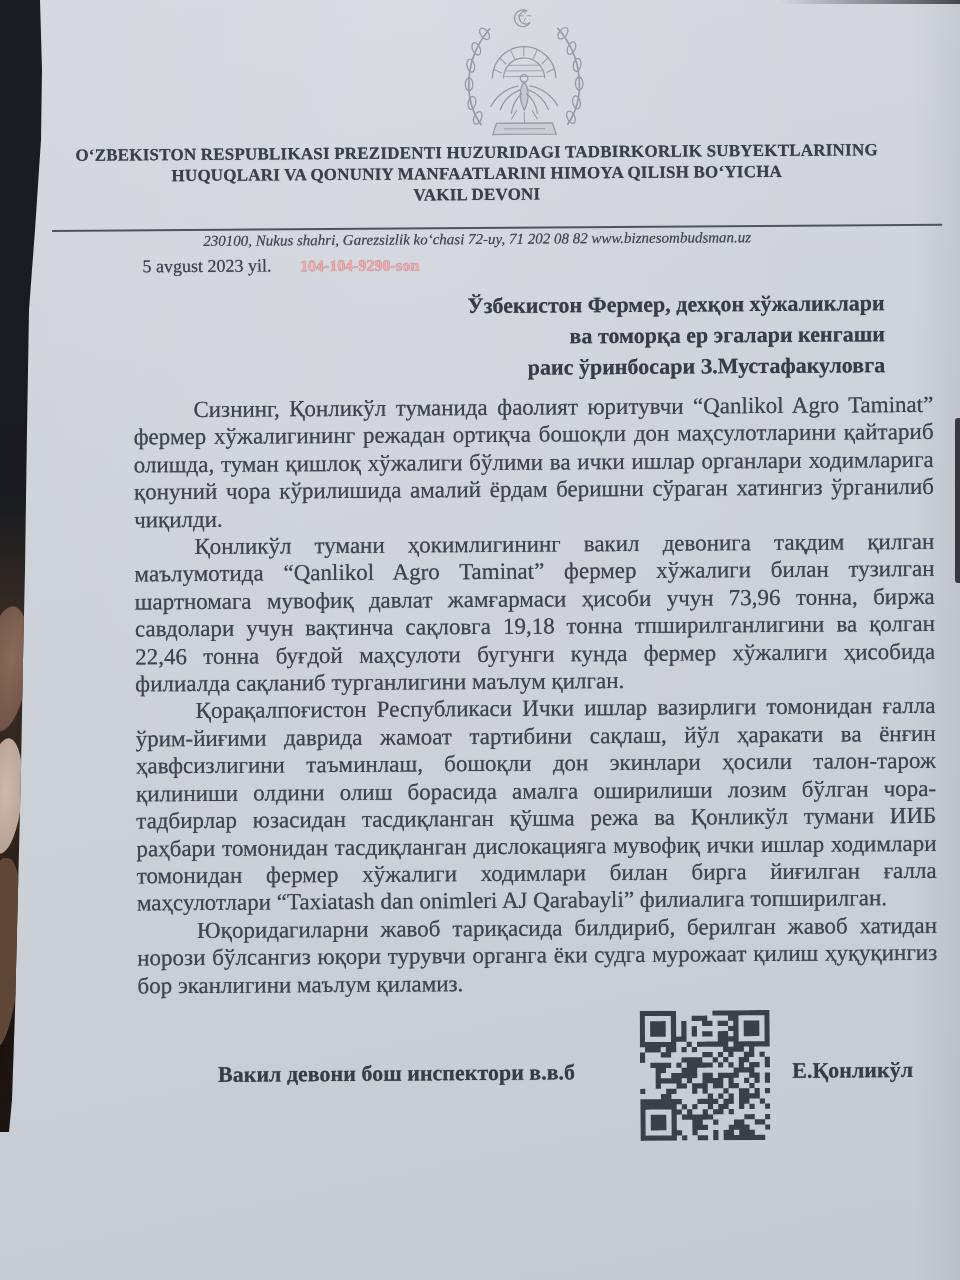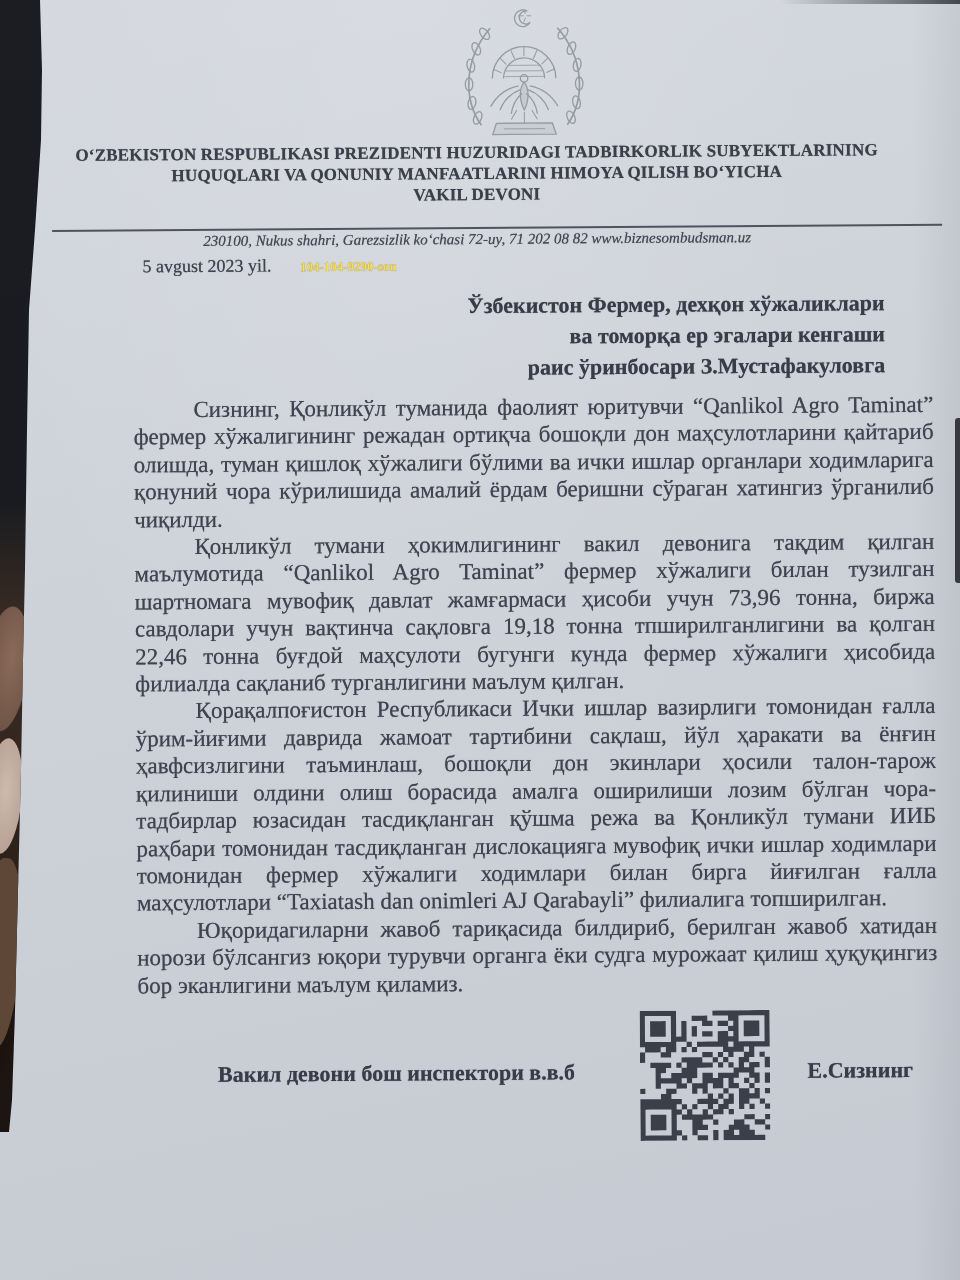--- a/index.html
+++ b/index.html
@@ -38,21 +38,21 @@
   .org-name div{white-space:nowrap;}
 
   .divider{position:absolute;left:55px;top:227px;width:890px;height:2px;background:#4d5460;}
 
   .address{
     position:absolute;left:30px;top:231px;width:900px;
     text-align:center;font-style:italic;font-size:15px;color:#434955;
   }
 
   .ref-row{position:absolute;left:145px;top:254px;font-size:18px;}
-  .ref-number{font-weight:700;font-size:13px;margin-left:24px;color:#fde047;}
+  .ref-number{font-weight:700;font-size:16px;margin-left:24px;color:#fca5a5;}
 
   .recipient{
     position:absolute;left:385px;top:290px;width:502px;
     text-align:right;font-weight:700;font-size:22px;line-height:31px;color:#363c48;
   }
 
   .body-text{
     position:absolute;left:135px;top:394px;width:800px;
     font-size:23px;line-height:27.4px;text-align:justify;
   }
@@ -176,21 +176,21 @@
 
     <div class="body-text">
       <p>Сизнинг, Қонликўл туманида фаолият юритувчи “Qanlikol Agro Taminat” фермер хўжалигининг режадан ортиқча бошоқли дон маҳсулотларини қайтариб олишда, туман қишлоқ хўжалиги бўлими ва ички ишлар органлари ходимларига қонуний чора кўрилишида амалий ёрдам беришни сўраган хатингиз ўрганилиб чиқилди.</p>
       <p>Қонликўл тумани ҳокимлигининг вакил девонига тақдим қилган маълумотида “Qanlikol Agro Taminat” фермер хўжалиги билан тузилган шартномага мувофиқ давлат жамғармаси ҳисоби учун 73,96 тонна, биржа савдолари учун вақтинча сақловга 19,18 тонна тпширилганлигини ва қолган 22,46 тонна буғдой маҳсулоти бугунги кунда фермер хўжалиги ҳисобида филиалда сақланиб турганлигини маълум қилган.</p>
       <p>Қорақалпоғистон Республикаси Ички ишлар вазирлиги томонидан ғалла ўрим-йиғими даврида жамоат тартибини сақлаш, йўл ҳаракати ва ёнғин ҳавфсизлигини таъминлаш, бошоқли дон экинлари ҳосили талон-тарож қилиниши олдини олиш борасида амалга оширилиши лозим бўлган чора-тадбирлар юзасидан тасдиқланган қўшма режа ва Қонликўл тумани ИИБ раҳбари томонидан тасдиқланган дислокацияга мувофиқ ички ишлар ходимлари томонидан фермер хўжалиги ходимлари билан бирга йиғилган ғалла маҳсулотлари “Taxiatash dan onimleri AJ Qarabayli” филиалига топширилган.</p>
       <p>Юқоридагиларни жавоб тариқасида билдириб, берилган жавоб хатидан норози бўлсангиз юқори турувчи органга ёки судга мурожаат қилиш ҳуқуқингиз бор эканлигини маълум қиламиз.</p>
     </div>
 
     <div class="signature-row">
       <span class="sig-title">Вакил девони бош инспектори в.в.б</span>
-      <span class="sig-name">Е.Сизнинг</span>
+      <span class="sig-name">Е.Қонликўл</span>
     </div>
 
     <div class="qr">
       <svg viewBox="0 0 130 130" width="130" height="130">
           <path d="M0.0 0.0h5.2v5.2h-5.2zM5.2 0.0h5.2v5.2h-5.2zM10.4 0.0h5.2v5.2h-5.2zM15.6 0.0h5.2v5.2h-5.2zM20.8 0.0h5.2v5.2h-5.2zM26.0 0.0h5.2v5.2h-5.2zM31.2 0.0h5.2v5.2h-5.2zM72.8 0.0h5.2v5.2h-5.2zM78.0 0.0h5.2v5.2h-5.2zM83.2 0.0h5.2v5.2h-5.2zM88.4 0.0h5.2v5.2h-5.2zM93.6 0.0h5.2v5.2h-5.2zM98.8 0.0h5.2v5.2h-5.2zM104.0 0.0h5.2v5.2h-5.2zM109.2 0.0h5.2v5.2h-5.2zM114.4 0.0h5.2v5.2h-5.2zM119.6 0.0h5.2v5.2h-5.2zM124.8 0.0h5.2v5.2h-5.2zM0.0 5.2h5.2v5.2h-5.2zM31.2 5.2h5.2v5.2h-5.2zM52.0 5.2h5.2v5.2h-5.2zM57.2 5.2h5.2v5.2h-5.2zM62.4 5.2h5.2v5.2h-5.2zM88.4 5.2h5.2v5.2h-5.2zM93.6 5.2h5.2v5.2h-5.2zM124.8 5.2h5.2v5.2h-5.2zM0.0 10.4h5.2v5.2h-5.2zM10.4 10.4h5.2v5.2h-5.2zM15.6 10.4h5.2v5.2h-5.2zM20.8 10.4h5.2v5.2h-5.2zM31.2 10.4h5.2v5.2h-5.2zM41.6 10.4h5.2v5.2h-5.2zM62.4 10.4h5.2v5.2h-5.2zM67.6 10.4h5.2v5.2h-5.2zM78.0 10.4h5.2v5.2h-5.2zM83.2 10.4h5.2v5.2h-5.2zM93.6 10.4h5.2v5.2h-5.2zM104.0 10.4h5.2v5.2h-5.2zM109.2 10.4h5.2v5.2h-5.2zM114.4 10.4h5.2v5.2h-5.2zM124.8 10.4h5.2v5.2h-5.2zM0.0 15.6h5.2v5.2h-5.2zM10.4 15.6h5.2v5.2h-5.2zM15.6 15.6h5.2v5.2h-5.2zM20.8 15.6h5.2v5.2h-5.2zM31.2 15.6h5.2v5.2h-5.2zM41.6 15.6h5.2v5.2h-5.2zM52.0 15.6h5.2v5.2h-5.2zM88.4 15.6h5.2v5.2h-5.2zM93.6 15.6h5.2v5.2h-5.2zM104.0 15.6h5.2v5.2h-5.2zM109.2 15.6h5.2v5.2h-5.2zM114.4 15.6h5.2v5.2h-5.2zM124.8 15.6h5.2v5.2h-5.2zM0.0 20.8h5.2v5.2h-5.2zM10.4 20.8h5.2v5.2h-5.2zM15.6 20.8h5.2v5.2h-5.2zM20.8 20.8h5.2v5.2h-5.2zM31.2 20.8h5.2v5.2h-5.2zM41.6 20.8h5.2v5.2h-5.2zM52.0 20.8h5.2v5.2h-5.2zM62.4 20.8h5.2v5.2h-5.2zM67.6 20.8h5.2v5.2h-5.2zM78.0 20.8h5.2v5.2h-5.2zM83.2 20.8h5.2v5.2h-5.2zM93.6 20.8h5.2v5.2h-5.2zM104.0 20.8h5.2v5.2h-5.2zM109.2 20.8h5.2v5.2h-5.2zM114.4 20.8h5.2v5.2h-5.2zM124.8 20.8h5.2v5.2h-5.2zM0.0 26.0h5.2v5.2h-5.2zM31.2 26.0h5.2v5.2h-5.2zM36.4 26.0h5.2v5.2h-5.2zM41.6 26.0h5.2v5.2h-5.2zM78.0 26.0h5.2v5.2h-5.2zM83.2 26.0h5.2v5.2h-5.2zM88.4 26.0h5.2v5.2h-5.2zM93.6 26.0h5.2v5.2h-5.2zM124.8 26.0h5.2v5.2h-5.2zM0.0 31.2h5.2v5.2h-5.2zM5.2 31.2h5.2v5.2h-5.2zM10.4 31.2h5.2v5.2h-5.2zM15.6 31.2h5.2v5.2h-5.2zM20.8 31.2h5.2v5.2h-5.2zM26.0 31.2h5.2v5.2h-5.2zM31.2 31.2h5.2v5.2h-5.2zM46.8 31.2h5.2v5.2h-5.2zM57.2 31.2h5.2v5.2h-5.2zM62.4 31.2h5.2v5.2h-5.2zM67.6 31.2h5.2v5.2h-5.2zM72.8 31.2h5.2v5.2h-5.2zM78.0 31.2h5.2v5.2h-5.2zM83.2 31.2h5.2v5.2h-5.2zM93.6 31.2h5.2v5.2h-5.2zM98.8 31.2h5.2v5.2h-5.2zM104.0 31.2h5.2v5.2h-5.2zM109.2 31.2h5.2v5.2h-5.2zM114.4 31.2h5.2v5.2h-5.2zM119.6 31.2h5.2v5.2h-5.2zM124.8 31.2h5.2v5.2h-5.2zM5.2 36.4h5.2v5.2h-5.2zM10.4 36.4h5.2v5.2h-5.2zM15.6 36.4h5.2v5.2h-5.2zM26.0 36.4h5.2v5.2h-5.2zM31.2 36.4h5.2v5.2h-5.2zM41.6 36.4h5.2v5.2h-5.2zM52.0 36.4h5.2v5.2h-5.2zM83.2 36.4h5.2v5.2h-5.2zM88.4 36.4h5.2v5.2h-5.2zM93.6 36.4h5.2v5.2h-5.2zM98.8 36.4h5.2v5.2h-5.2zM109.2 36.4h5.2v5.2h-5.2zM0.0 41.6h5.2v5.2h-5.2zM20.8 41.6h5.2v5.2h-5.2zM26.0 41.6h5.2v5.2h-5.2zM62.4 41.6h5.2v5.2h-5.2zM67.6 41.6h5.2v5.2h-5.2zM78.0 41.6h5.2v5.2h-5.2zM88.4 41.6h5.2v5.2h-5.2zM104.0 41.6h5.2v5.2h-5.2zM109.2 41.6h5.2v5.2h-5.2zM119.6 41.6h5.2v5.2h-5.2zM0.0 46.8h5.2v5.2h-5.2zM41.6 46.8h5.2v5.2h-5.2zM46.8 46.8h5.2v5.2h-5.2zM52.0 46.8h5.2v5.2h-5.2zM57.2 46.8h5.2v5.2h-5.2zM72.8 46.8h5.2v5.2h-5.2zM83.2 46.8h5.2v5.2h-5.2zM98.8 46.8h5.2v5.2h-5.2zM104.0 46.8h5.2v5.2h-5.2zM124.8 46.8h5.2v5.2h-5.2zM10.4 52.0h5.2v5.2h-5.2zM15.6 52.0h5.2v5.2h-5.2zM20.8 52.0h5.2v5.2h-5.2zM26.0 52.0h5.2v5.2h-5.2zM36.4 52.0h5.2v5.2h-5.2zM46.8 52.0h5.2v5.2h-5.2zM52.0 52.0h5.2v5.2h-5.2zM57.2 52.0h5.2v5.2h-5.2zM62.4 52.0h5.2v5.2h-5.2zM67.6 52.0h5.2v5.2h-5.2zM78.0 52.0h5.2v5.2h-5.2zM88.4 52.0h5.2v5.2h-5.2zM98.8 52.0h5.2v5.2h-5.2zM109.2 52.0h5.2v5.2h-5.2zM114.4 52.0h5.2v5.2h-5.2zM124.8 52.0h5.2v5.2h-5.2zM15.6 57.2h5.2v5.2h-5.2zM20.8 57.2h5.2v5.2h-5.2zM41.6 57.2h5.2v5.2h-5.2zM46.8 57.2h5.2v5.2h-5.2zM52.0 57.2h5.2v5.2h-5.2zM93.6 57.2h5.2v5.2h-5.2zM98.8 57.2h5.2v5.2h-5.2zM104.0 57.2h5.2v5.2h-5.2zM109.2 57.2h5.2v5.2h-5.2zM15.6 62.4h5.2v5.2h-5.2zM31.2 62.4h5.2v5.2h-5.2zM36.4 62.4h5.2v5.2h-5.2zM41.6 62.4h5.2v5.2h-5.2zM46.8 62.4h5.2v5.2h-5.2zM52.0 62.4h5.2v5.2h-5.2zM62.4 62.4h5.2v5.2h-5.2zM67.6 62.4h5.2v5.2h-5.2zM78.0 62.4h5.2v5.2h-5.2zM83.2 62.4h5.2v5.2h-5.2zM88.4 62.4h5.2v5.2h-5.2zM93.6 62.4h5.2v5.2h-5.2zM109.2 62.4h5.2v5.2h-5.2zM114.4 62.4h5.2v5.2h-5.2zM124.8 62.4h5.2v5.2h-5.2zM15.6 67.6h5.2v5.2h-5.2zM20.8 67.6h5.2v5.2h-5.2zM26.0 67.6h5.2v5.2h-5.2zM31.2 67.6h5.2v5.2h-5.2zM36.4 67.6h5.2v5.2h-5.2zM46.8 67.6h5.2v5.2h-5.2zM62.4 67.6h5.2v5.2h-5.2zM67.6 67.6h5.2v5.2h-5.2zM72.8 67.6h5.2v5.2h-5.2zM78.0 67.6h5.2v5.2h-5.2zM88.4 67.6h5.2v5.2h-5.2zM104.0 67.6h5.2v5.2h-5.2zM114.4 67.6h5.2v5.2h-5.2zM124.8 67.6h5.2v5.2h-5.2zM15.6 72.8h5.2v5.2h-5.2zM36.4 72.8h5.2v5.2h-5.2zM41.6 72.8h5.2v5.2h-5.2zM52.0 72.8h5.2v5.2h-5.2zM57.2 72.8h5.2v5.2h-5.2zM62.4 72.8h5.2v5.2h-5.2zM72.8 72.8h5.2v5.2h-5.2zM78.0 72.8h5.2v5.2h-5.2zM88.4 72.8h5.2v5.2h-5.2zM93.6 72.8h5.2v5.2h-5.2zM109.2 72.8h5.2v5.2h-5.2zM0.0 78.0h5.2v5.2h-5.2zM26.0 78.0h5.2v5.2h-5.2zM31.2 78.0h5.2v5.2h-5.2zM52.0 78.0h5.2v5.2h-5.2zM62.4 78.0h5.2v5.2h-5.2zM83.2 78.0h5.2v5.2h-5.2zM98.8 78.0h5.2v5.2h-5.2zM104.0 78.0h5.2v5.2h-5.2zM114.4 78.0h5.2v5.2h-5.2zM124.8 78.0h5.2v5.2h-5.2zM20.8 83.2h5.2v5.2h-5.2zM26.0 83.2h5.2v5.2h-5.2zM67.6 83.2h5.2v5.2h-5.2zM78.0 83.2h5.2v5.2h-5.2zM88.4 83.2h5.2v5.2h-5.2zM98.8 83.2h5.2v5.2h-5.2zM104.0 83.2h5.2v5.2h-5.2zM109.2 83.2h5.2v5.2h-5.2zM114.4 83.2h5.2v5.2h-5.2zM0.0 88.4h5.2v5.2h-5.2zM5.2 88.4h5.2v5.2h-5.2zM10.4 88.4h5.2v5.2h-5.2zM15.6 88.4h5.2v5.2h-5.2zM20.8 88.4h5.2v5.2h-5.2zM26.0 88.4h5.2v5.2h-5.2zM31.2 88.4h5.2v5.2h-5.2zM36.4 88.4h5.2v5.2h-5.2zM57.2 88.4h5.2v5.2h-5.2zM62.4 88.4h5.2v5.2h-5.2zM67.6 88.4h5.2v5.2h-5.2zM72.8 88.4h5.2v5.2h-5.2zM83.2 88.4h5.2v5.2h-5.2zM88.4 88.4h5.2v5.2h-5.2zM98.8 88.4h5.2v5.2h-5.2zM104.0 88.4h5.2v5.2h-5.2zM119.6 88.4h5.2v5.2h-5.2zM0.0 93.6h5.2v5.2h-5.2zM5.2 93.6h5.2v5.2h-5.2zM10.4 93.6h5.2v5.2h-5.2zM15.6 93.6h5.2v5.2h-5.2zM20.8 93.6h5.2v5.2h-5.2zM26.0 93.6h5.2v5.2h-5.2zM31.2 93.6h5.2v5.2h-5.2zM41.6 93.6h5.2v5.2h-5.2zM52.0 93.6h5.2v5.2h-5.2zM67.6 93.6h5.2v5.2h-5.2zM78.0 93.6h5.2v5.2h-5.2zM83.2 93.6h5.2v5.2h-5.2zM98.8 93.6h5.2v5.2h-5.2zM109.2 93.6h5.2v5.2h-5.2zM124.8 93.6h5.2v5.2h-5.2zM0.0 98.8h5.2v5.2h-5.2zM31.2 98.8h5.2v5.2h-5.2zM36.4 98.8h5.2v5.2h-5.2zM46.8 98.8h5.2v5.2h-5.2zM62.4 98.8h5.2v5.2h-5.2zM72.8 98.8h5.2v5.2h-5.2zM78.0 98.8h5.2v5.2h-5.2zM88.4 98.8h5.2v5.2h-5.2zM0.0 104.0h5.2v5.2h-5.2zM10.4 104.0h5.2v5.2h-5.2zM15.6 104.0h5.2v5.2h-5.2zM20.8 104.0h5.2v5.2h-5.2zM31.2 104.0h5.2v5.2h-5.2zM41.6 104.0h5.2v5.2h-5.2zM46.8 104.0h5.2v5.2h-5.2zM52.0 104.0h5.2v5.2h-5.2zM57.2 104.0h5.2v5.2h-5.2zM62.4 104.0h5.2v5.2h-5.2zM67.6 104.0h5.2v5.2h-5.2zM104.0 104.0h5.2v5.2h-5.2zM109.2 104.0h5.2v5.2h-5.2zM124.8 104.0h5.2v5.2h-5.2zM0.0 109.2h5.2v5.2h-5.2zM10.4 109.2h5.2v5.2h-5.2zM15.6 109.2h5.2v5.2h-5.2zM20.8 109.2h5.2v5.2h-5.2zM31.2 109.2h5.2v5.2h-5.2zM52.0 109.2h5.2v5.2h-5.2zM57.2 109.2h5.2v5.2h-5.2zM72.8 109.2h5.2v5.2h-5.2zM93.6 109.2h5.2v5.2h-5.2zM98.8 109.2h5.2v5.2h-5.2zM114.4 109.2h5.2v5.2h-5.2zM119.6 109.2h5.2v5.2h-5.2zM0.0 114.4h5.2v5.2h-5.2zM10.4 114.4h5.2v5.2h-5.2zM15.6 114.4h5.2v5.2h-5.2zM20.8 114.4h5.2v5.2h-5.2zM31.2 114.4h5.2v5.2h-5.2zM52.0 114.4h5.2v5.2h-5.2zM57.2 114.4h5.2v5.2h-5.2zM62.4 114.4h5.2v5.2h-5.2zM88.4 114.4h5.2v5.2h-5.2zM93.6 114.4h5.2v5.2h-5.2zM98.8 114.4h5.2v5.2h-5.2zM104.0 114.4h5.2v5.2h-5.2zM124.8 114.4h5.2v5.2h-5.2zM0.0 119.6h5.2v5.2h-5.2zM31.2 119.6h5.2v5.2h-5.2zM36.4 119.6h5.2v5.2h-5.2zM52.0 119.6h5.2v5.2h-5.2zM72.8 119.6h5.2v5.2h-5.2zM83.2 119.6h5.2v5.2h-5.2zM88.4 119.6h5.2v5.2h-5.2zM98.8 119.6h5.2v5.2h-5.2zM104.0 119.6h5.2v5.2h-5.2zM109.2 119.6h5.2v5.2h-5.2zM0.0 124.8h5.2v5.2h-5.2zM5.2 124.8h5.2v5.2h-5.2zM10.4 124.8h5.2v5.2h-5.2zM15.6 124.8h5.2v5.2h-5.2zM20.8 124.8h5.2v5.2h-5.2zM26.0 124.8h5.2v5.2h-5.2zM31.2 124.8h5.2v5.2h-5.2zM41.6 124.8h5.2v5.2h-5.2zM57.2 124.8h5.2v5.2h-5.2zM62.4 124.8h5.2v5.2h-5.2zM72.8 124.8h5.2v5.2h-5.2zM83.2 124.8h5.2v5.2h-5.2zM88.4 124.8h5.2v5.2h-5.2zM93.6 124.8h5.2v5.2h-5.2zM98.8 124.8h5.2v5.2h-5.2zM104.0 124.8h5.2v5.2h-5.2zM109.2 124.8h5.2v5.2h-5.2zM114.4 124.8h5.2v5.2h-5.2zM119.6 124.8h5.2v5.2h-5.2z" fill="#3a3f4a"></path>
         </svg>
     </div>
 
   </div>
 

